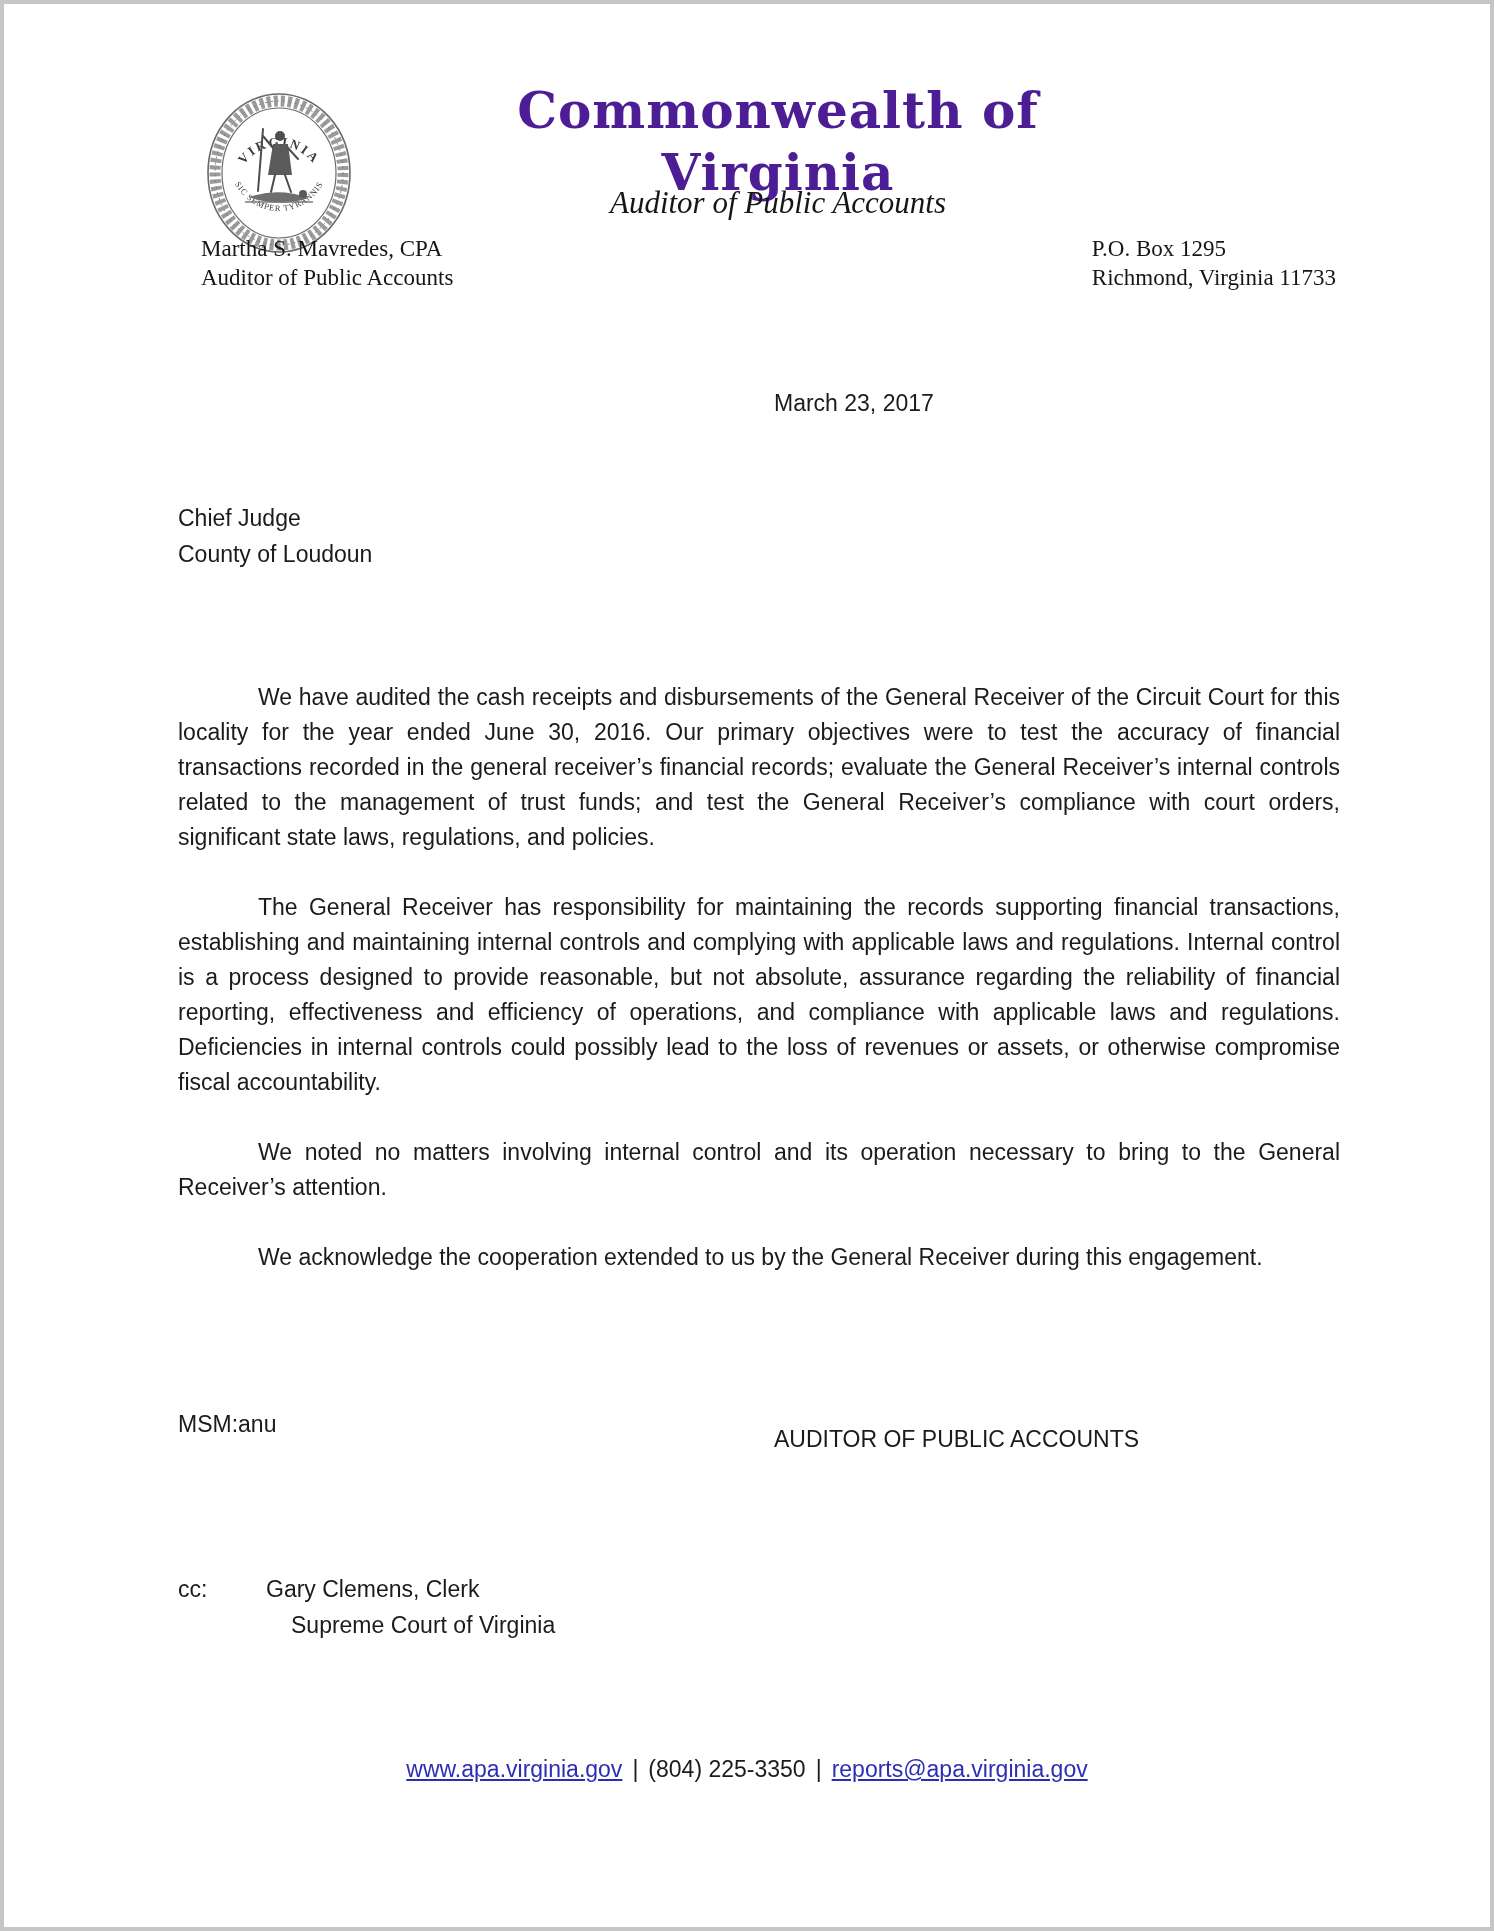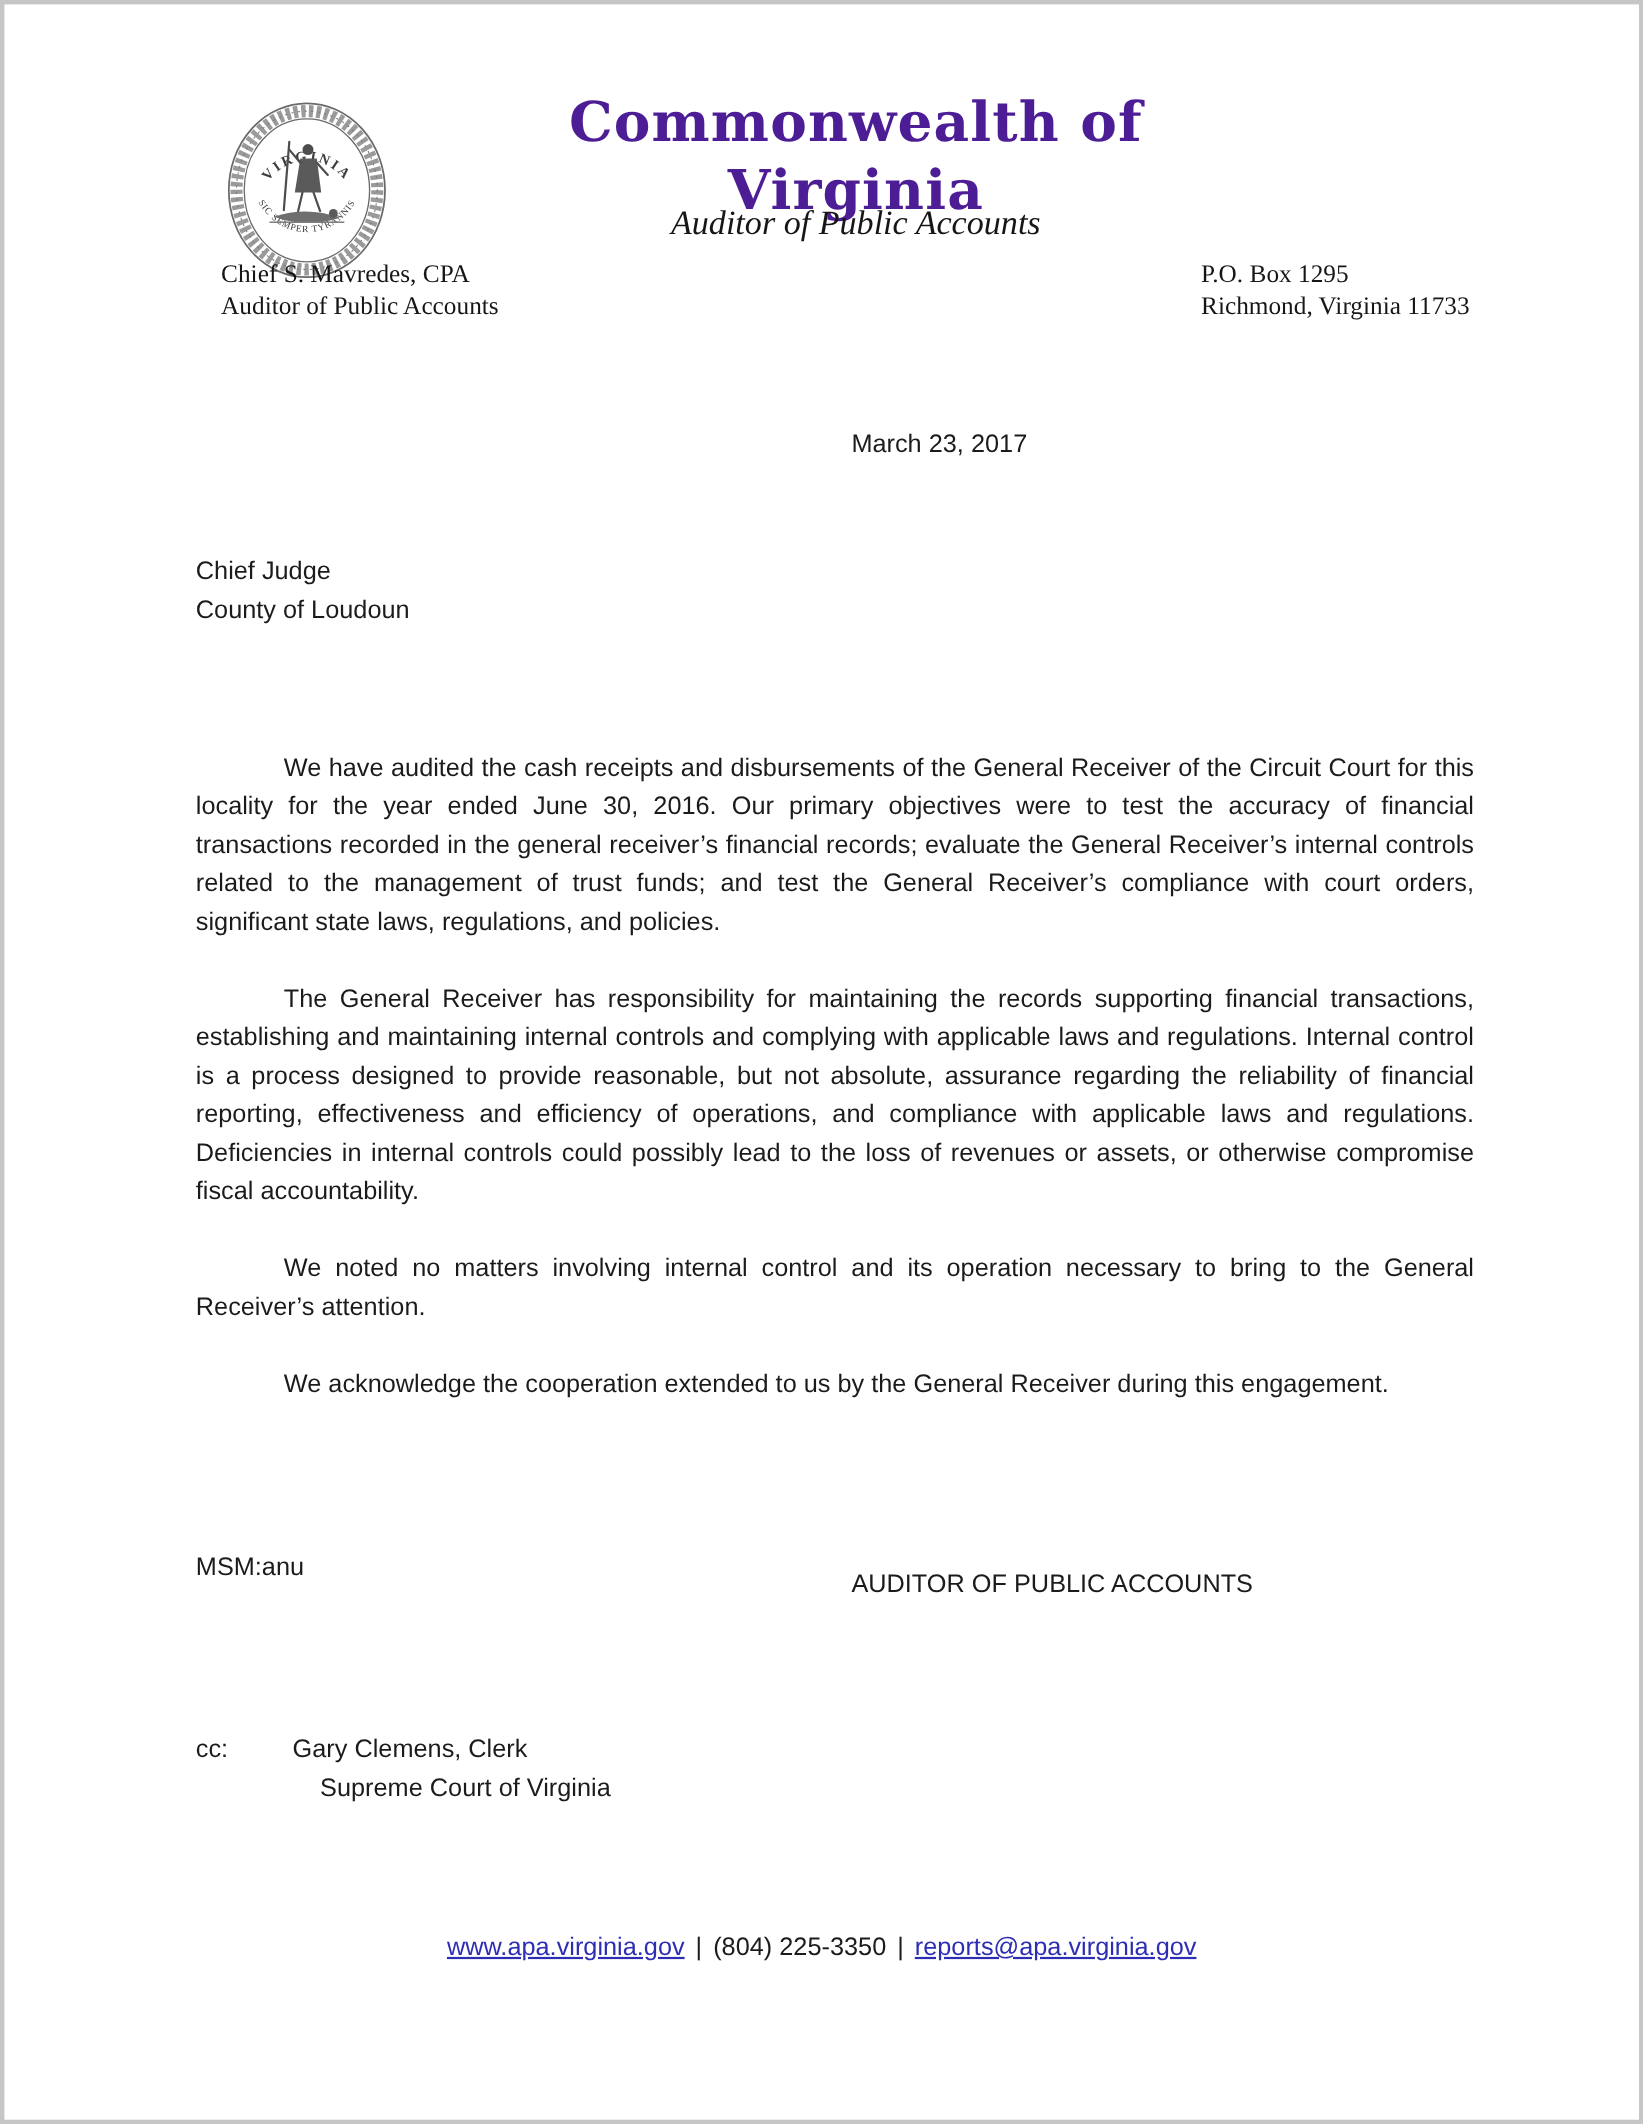--- a/index.html
+++ b/index.html
@@ -115,21 +115,21 @@
       <circle cx="98" cy="103" r="4" fill="#5a5a5a"></circle>
       <line x1="40" y1="111" x2="108" y2="111" stroke="#7d7d7d" stroke-width="1.5"></line>
     </g>
   </svg>
 </div>
 
 <div class="abs lh-title">Commonwealth of Virginia</div>
 <div class="abs lh-subtitle">Auditor of Public Accounts</div>
 
 <div class="abs official">
-  <div>Chief S. Mavredes, CPA</div>
+  <div>Martha S. Mavredes, CPA</div>
   <div>Auditor of Public Accounts</div>
 </div>
 
 <div class="abs pobox">
   <div>P.O. Box 1295</div>
   <div>Richmond, Virginia 11733</div>
 </div>
 
 <div class="abs date-line">March 23, 2017</div>
 

